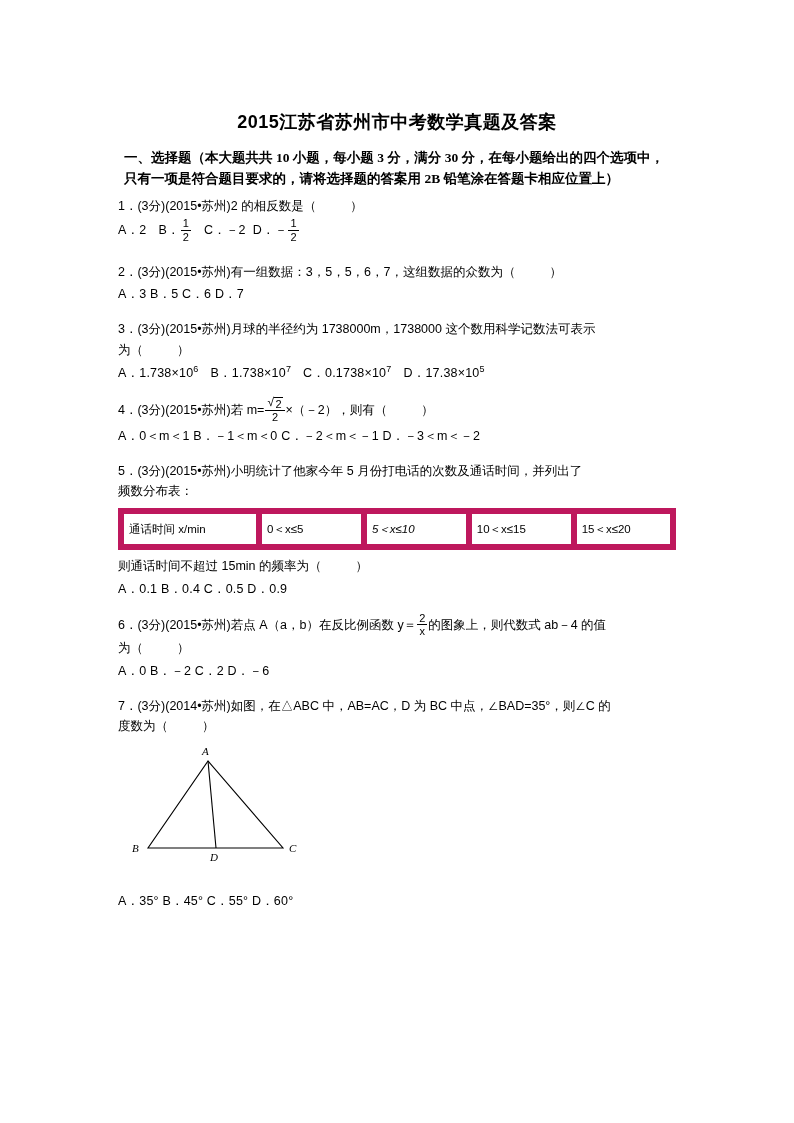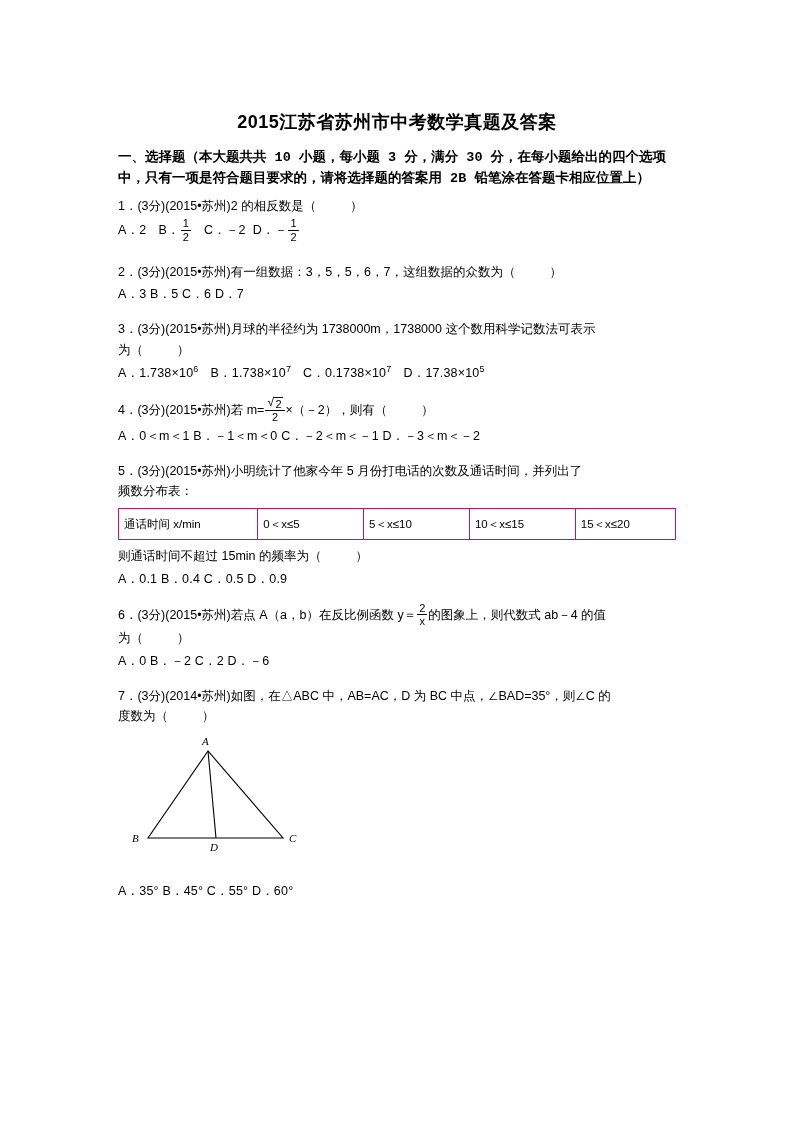--- a/index.html
+++ b/index.html
@@ -22,25 +22,26 @@
   }
   .doc-title {
     text-align: center;
     font-family: "Liberation Sans", sans-serif;
     font-weight: bold;
     font-size: 18px;
     letter-spacing: 0.5px;
     margin: 0 0 14px 0;
   }
   .section-head {
-    font-family: Liberation Mono, monospace;
+    font-family: Liberation Serif, serif;
     font-weight: bold;
     font-size: 13.5px;
     line-height: 1.55;
     margin-bottom: 6px;
+    margin-left: 6px;
   }
   .q {
     font-family: "Liberation Sans", sans-serif;
     font-size: 12.5px;
     line-height: 1.65;
     margin-bottom: 14px;
   }
   .q-tight { margin-bottom: 18px; }
   .stem { margin: 0; }
   .opts { margin: 2px 0 0 0; letter-spacing: 0.2px; }
@@ -84,28 +85,28 @@
 
   
   table.freq {
     border-collapse: collapse;
     width: 100%;
     margin: 6px 0 6px 0;
     font-family: "Liberation Sans", sans-serif;
     font-size: 11.5px;
   }
   table.freq td {
-    border: 1px solid #be185d;
+    border: 6px solid #be185d;
     padding: 4px 5px;
     vertical-align: middle;
     height: 22px;
   }
   table.freq td.c0 { width: 25%; }
   table.freq td.c1 { width: 19%; }
-  table.freq td.c2 { width: 19%; }
+  table.freq td.c2 { width: 19%; font-style: italic; }
   table.freq td.c3 { width: 19%; }
   table.freq td.c4 { width: 18%; }
 
   .fig {
     margin: 6px 0 4px 0;
     padding-left: 10px;
   }
   .after-fig { margin-top: 16px; }
 </style>
 </head>

